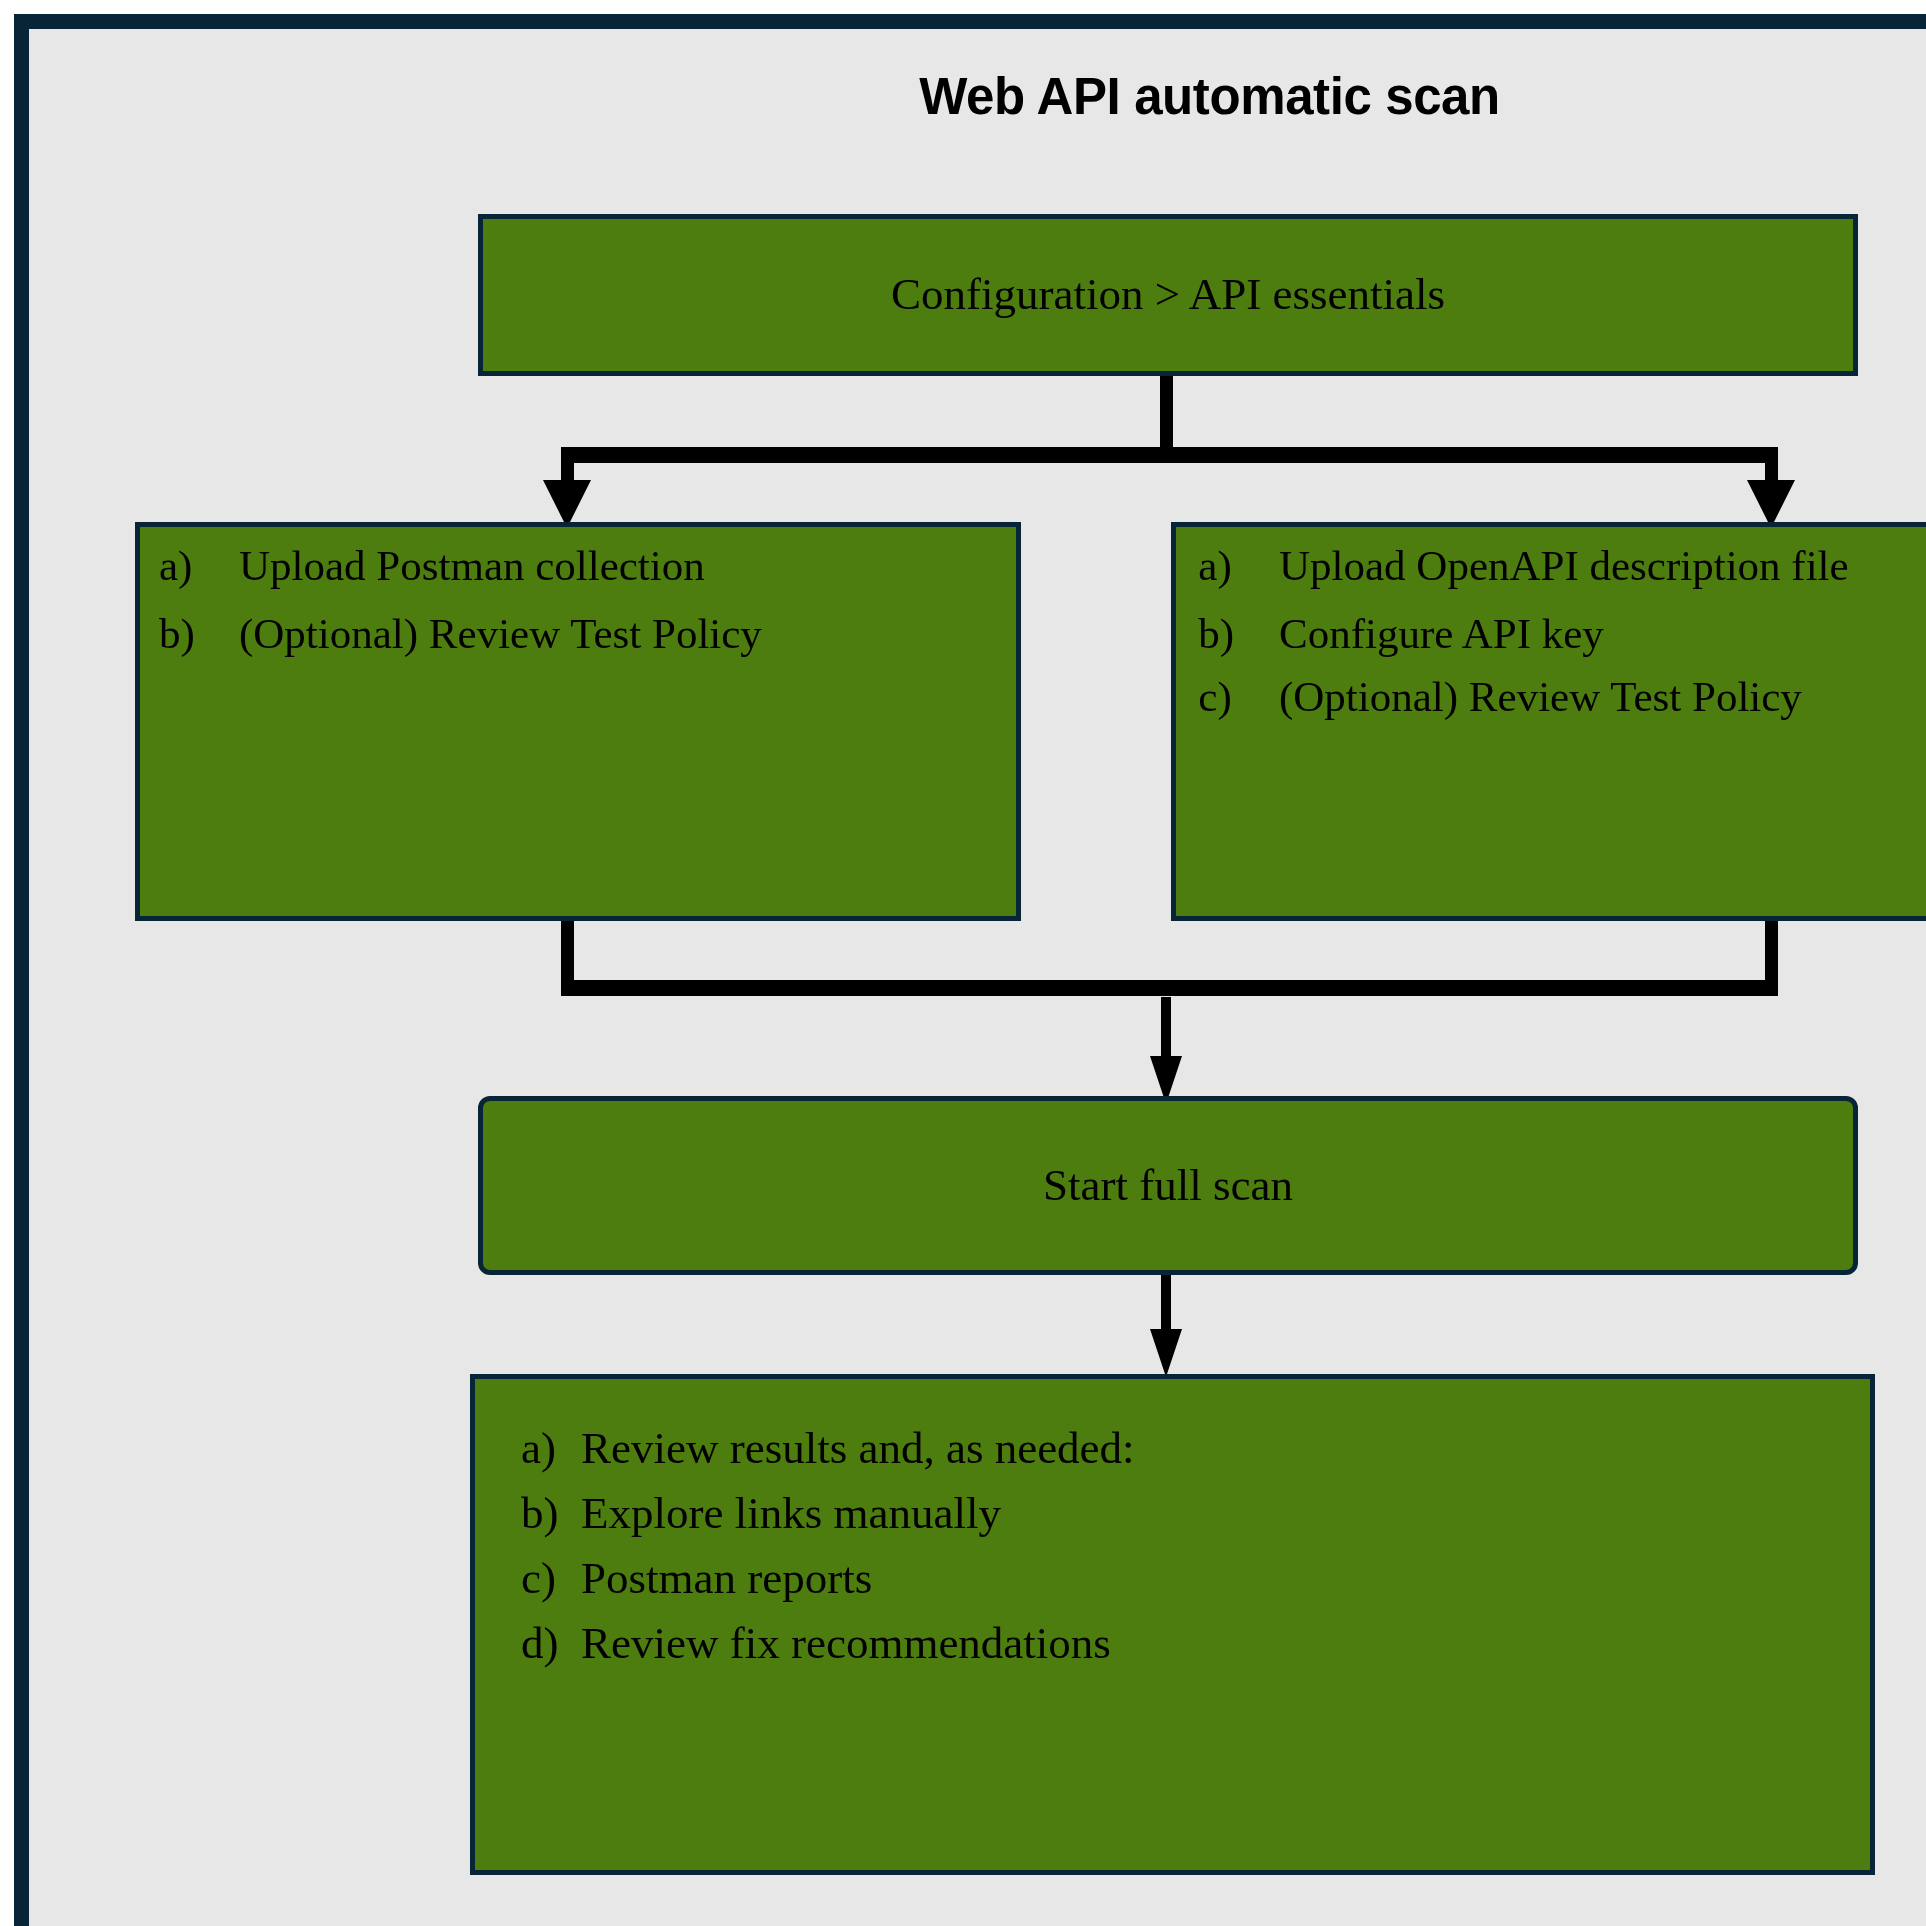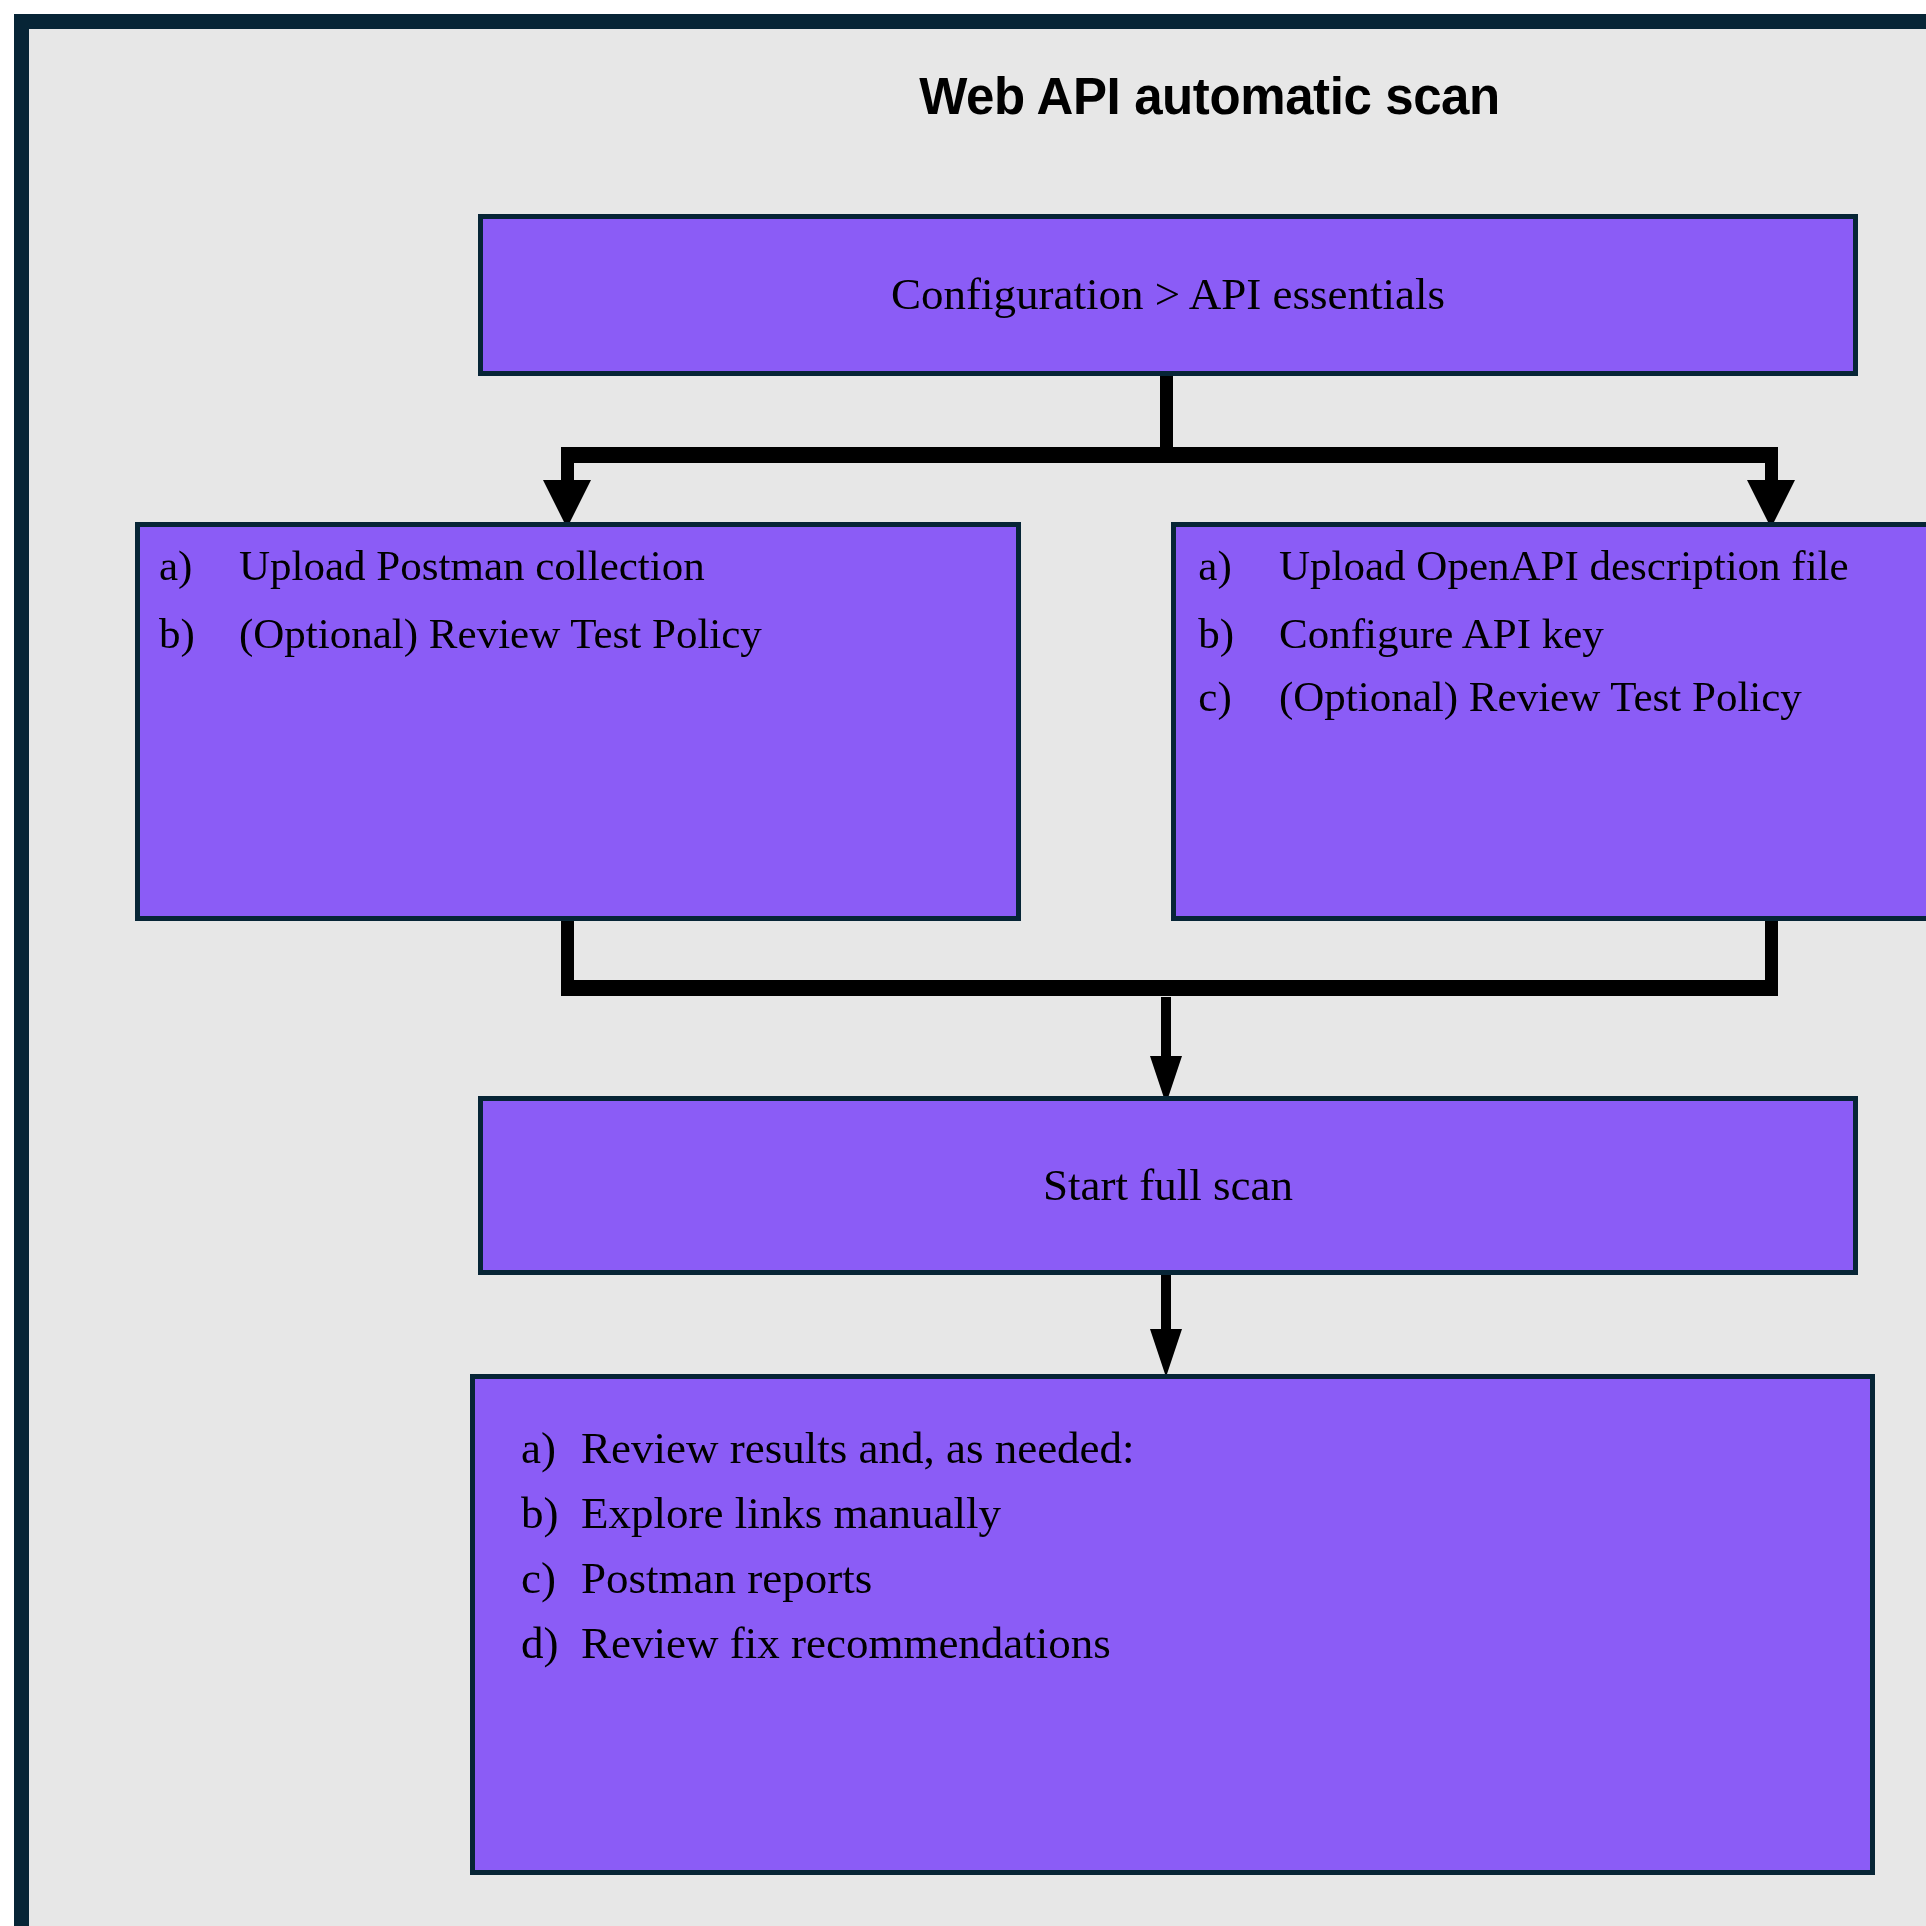--- a/index.html
+++ b/index.html
@@ -24,21 +24,21 @@
     font-weight:bold;
     font-size:51px;
     color:#000000;
     letter-spacing:-0.4px;
   }
 
   .box{
     position:absolute;
     box-sizing:border-box;
     border:5.8px solid #072536;
-    background:#8b5cf6;
+    background:#4d7c0f;
   }
 
   .box-center{
     display:flex;
     align-items:center;
     justify-content:center;
   }
   .box-center .boxtext{
     font-size:45px;
     color:#000000;
@@ -136,21 +136,21 @@
       <span class="txt">(Optional) Review Test Policy</span>
     </div>
   </div>
 
   <div class="vline" style="left:561px; top:921px; width:13px; height:75px;"></div>
   <div class="vline" style="left:1765px; top:921px; width:13px; height:75px;"></div>
   <div class="hbar" style="left:561px; top:980px; width:1217px; height:16px;"></div>
   <div class="vline" style="left:1161px; top:997px; width:10px; height:69px;"></div>
   <div class="arrow-thin" style="left:1150px; top:1056px;"></div>
 
-  <div class="box box-center" style="left:478px; top:1096px; width:1380px; height:179px;">
+  <div class="box box-center" style="left:478px; top:1096px; width:1380px; height:179px;border-radius:12px;">
     <div class="boxtext">Start full scan</div>
   </div>
 
   <div class="vline" style="left:1161px; top:1275px; width:10px; height:65px;"></div>
   <div class="arrow-thin" style="left:1150px; top:1329px;"></div>
 
   <div class="box listbox results" style="left:470px; top:1374px; width:1405px; height:501px; padding-top:42px;">
     <div class="li">
       <span class="marker">a)</span>
       <span class="txt">Review results and, as needed:</span>

